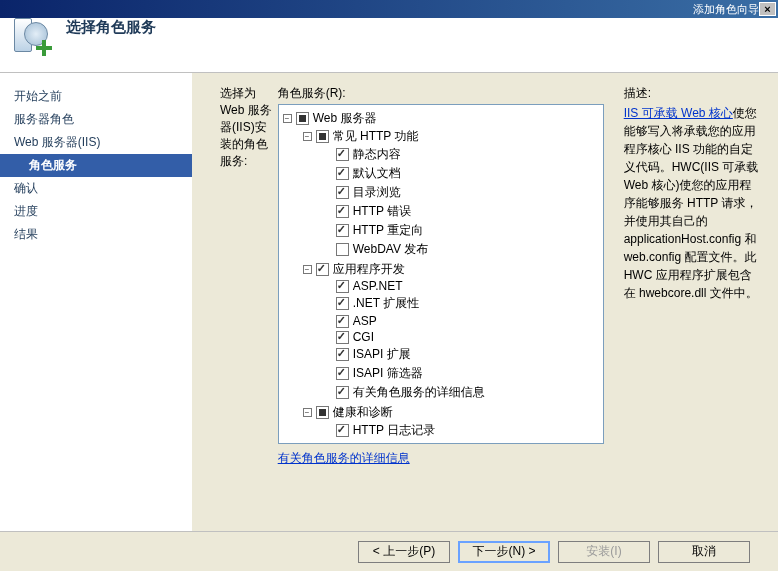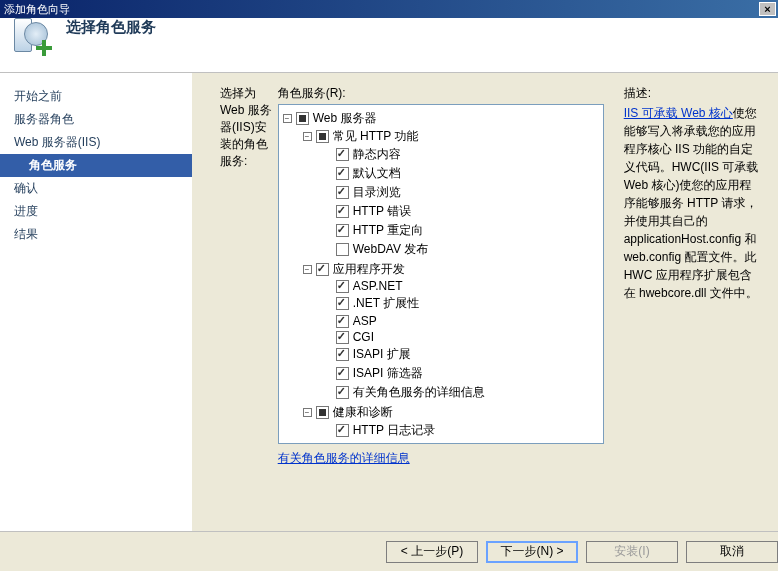--- a/index.html
+++ b/index.html
@@ -1,17 +1,17 @@
 <!DOCTYPE html>
 <html><head>
 <meta charset="utf-8">
 <style>
 * { box-sizing: border-box; margin: 0; padding: 0; font-family: "Microsoft YaHei", "SimSun", Tahoma, sans-serif; }
 body { width: 778px; height: 571px; background: #ece9d8; overflow: hidden; }
-.titlebar { height: 18px; background: linear-gradient(to right, #0a246a, #3a6ea5); color: #fff; display: flex; align-items: center; justify-content: space-between; font-size: 11px; padding-left: 4px; }
+.titlebar { height: 18px; background: linear-gradient(to right, #0a246a, #3a6ea5); color: #fff; display: flex; align-items: center; justify-content: flex-end; font-size: 11px; padding-left: 4px; }
 .titlebar-close { width: 17px; height: 14px; background: #c0c0c0; border: 1px solid #fff; color: #000; font-weight: bold; text-align: center; line-height: 12px; cursor: pointer; margin-right: 2px; }
 .header { height: 55px; background: #fff; border-bottom: 1px solid #c0c0c0; display: flex; padding-left: 14px; gap: 14px; }
 .header-icon { width: 38px; height: 38px; position: relative; }
 .header-title { font-size: 15px; font-weight: bold; color: #1f3a58; }
 .body { display: flex; height: 458px; }
 .sidebar { width: 192px; background: #fff; padding-top: 12px; }
 .side-item { font-size: 12px; color: #1f3a58; padding: 3px 0 3px 14px; cursor: default; }
 .side-item.selected { background: linear-gradient(to right, #335ea8, #335ea8); color: #fff; padding-left: 26px; }
 .side-item.indent { padding-left: 29px; font-weight: bold; }
 .main { flex: 1; background: #ece9d8; padding: 12px 16px 0 28px; display: flex; flex-direction: row; }
@@ -27,21 +27,21 @@
 .gap { width: 9px; height: 9px; flex-shrink: 0; }
 .chk { width: 13px; height: 13px; border: 1px solid #777; background: #fff; position: relative; flex-shrink: 0; cursor: pointer; }
 .chk.checked::after { content: "✓"; position: absolute; top: -2px; left: 0; font-size: 11px; font-weight: bold; color: #333; }
 .chk.mixed::after { content: ""; position: absolute; top: 2px; left: 2px; width: 7px; height: 7px; background: #333; }
 .tree .children { margin-left: 20px; }
 .more-link { font-size: 12px; color: #0033cc; text-decoration: underline; margin-top: 6px; cursor: pointer; width: fit-content; }
 .rightcol { flex: 1; }
 .desc-label { font-size: 12px; margin-bottom: 2px; }
 .desc-text { font-size: 12px; line-height: 1.5; }
 .desc-text a { color: #0033cc; text-decoration: underline; cursor: pointer; }
-.footer { height: 40px; background: #ece9d8; border-top: 1px solid #c0c0c0; display: flex; justify-content: flex-end; align-items: center; gap: 8px; padding-right: 0; }
+.footer { height: 40px; background: #ece9d8; border-top: 1px solid #c0c0c0; display: flex; justify-content: flex-end; align-items: center; gap: 8px; padding-right: 28px; }
 .btn { min-width: 92px; height: 22px; border: 1px solid #7e7e7e; background: #ece9d8; font-size: 12px; cursor: pointer; padding: 0 8px; }
 .btn.disabled { color: #9a9a9a; cursor: default; }
 .btn.default-btn { border: 2px solid #6aa2ff; padding: 0 12px; }
 
 .srv-icon { position: absolute; left: 0; top: 0; }
 .srv-icon .tower { width: 18px; height: 34px; background: linear-gradient(#fff,#bcd2e6); border: 1px solid #6b88a3; border-radius: 2px; position: absolute; left: 0; top: 0; }
 .srv-icon .disc { width: 24px; height: 24px; border-radius: 50%; border: 1px solid #6b88a3; background: radial-gradient(#e3eef7, #9fbbd3); position: absolute; left: 10px; top: 4px; }
 .srv-icon .plus { position: absolute; left: 22px; top: 22px; width: 16px; height: 16px; }
 .srv-icon .plus::before, .srv-icon .plus::after { content:""; position:absolute; background:#3a9b3a; }
 .srv-icon .plus::before { left: 6px; top: 0; width: 4px; height: 16px; }

